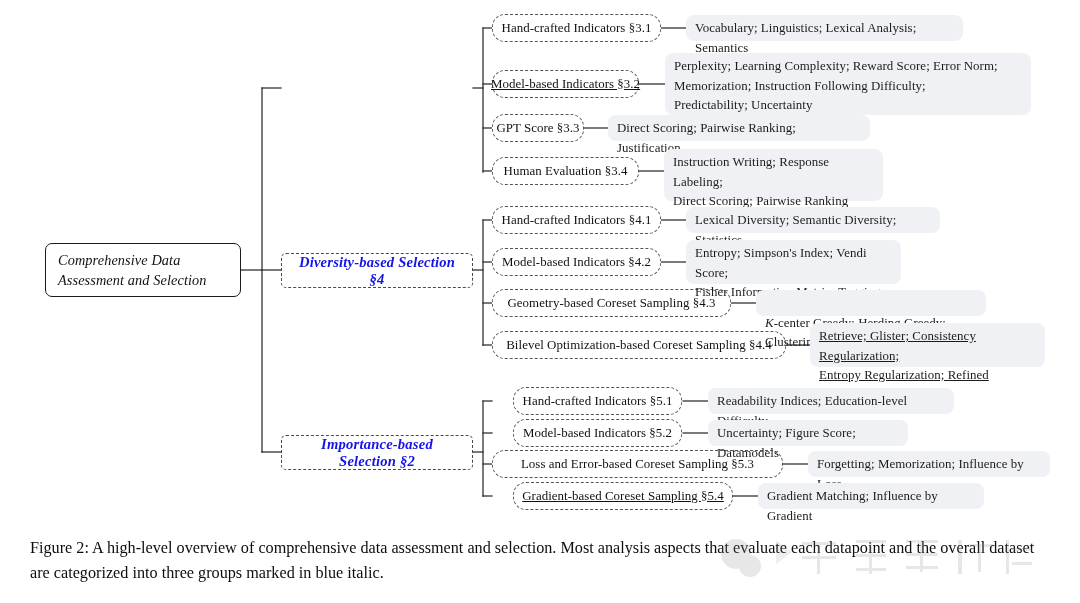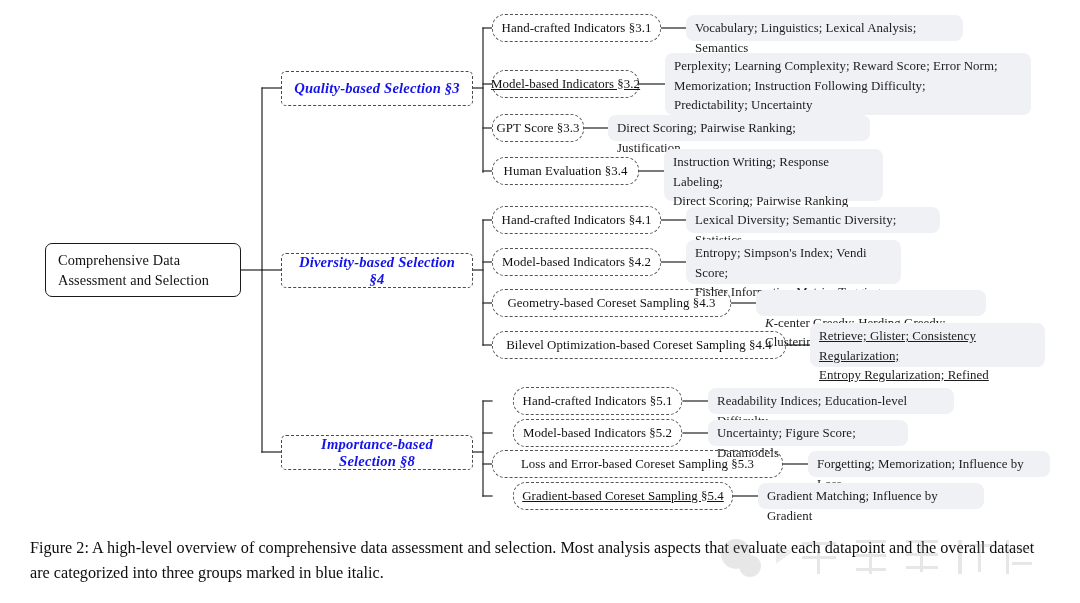--- a/index.html
+++ b/index.html
@@ -137,32 +137,31 @@
       <path d="M483,433 H492"></path>
       <path d="M483,464 H492"></path>
       <path d="M483,496 H492"></path>
       <path d="M683,401 H708"></path>
       <path d="M683,433 H708"></path>
       <path d="M783,464 H808"></path>
       <path d="M733,496 H758"></path>
     </g>
   </svg>
 
-  <div class="node root" style="left:45px;top:243px;width:196px;height:54px;">
+  <div class="node root" style="left:45px;top:243px;width:196px;height:54px;font-style:italic;">
     <div>
       <div>Comprehensive Data</div>
       <div>Assessment and Selection</div>
     </div>
   </div>
 
-  <div class="node cat" style="left:281px;top:71px;width:192px;height:35px;">Quality-based Selection §3</div>
 
   <div class="node cat" style="left:281px;top:253px;width:192px;height:35px;">Diversity-based Selection §4</div>
 
-  <div class="node cat" style="left:281px;top:435px;width:192px;height:35px;">Importance-based Selection §8</div>
+  <div class="node cat" style="left:281px;top:435px;width:192px;height:35px;">Importance-based Selection §2</div>
 
   <div class="node meth" style="left:492px;top:14px;width:169px;height:28px;">Hand-crafted Indicators §3.1</div>
 
   <div class="node meth" style="left:492px;top:70px;width:147px;height:28px;text-decoration:underline;">Model-based Indicators §3.2</div>
 
   <div class="node meth" style="left:492px;top:114px;width:92px;height:28px;">GPT Score §3.3</div>
 
   <div class="node meth" style="left:492px;top:157px;width:147px;height:28px;">Human Evaluation §3.4</div>
 
   <div class="leaf" style="left:686px;top:15px;width:277px;height:26px;">Vocabulary; Linguistics; Lexical Analysis; Semantics</div>

